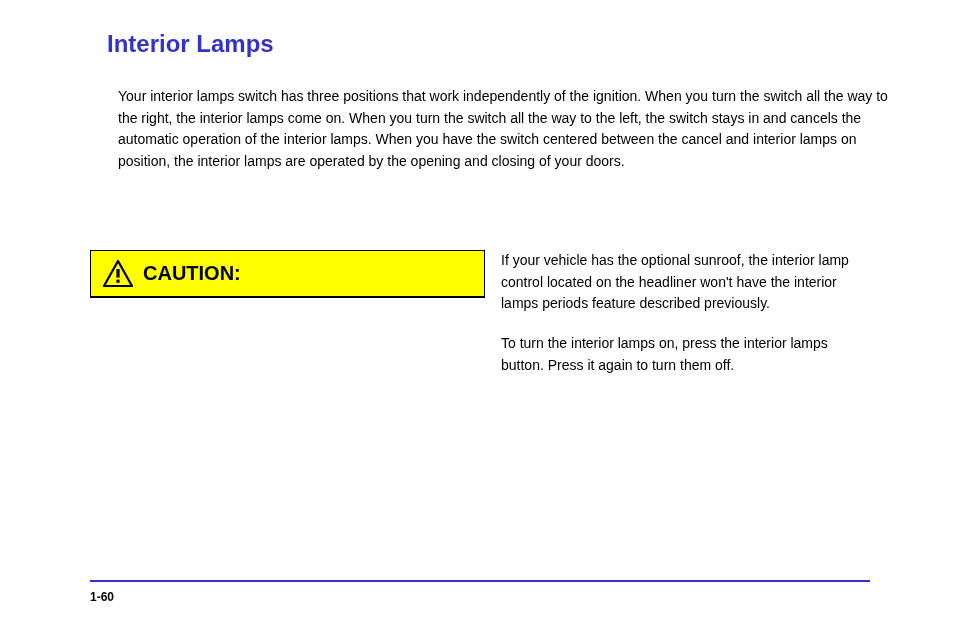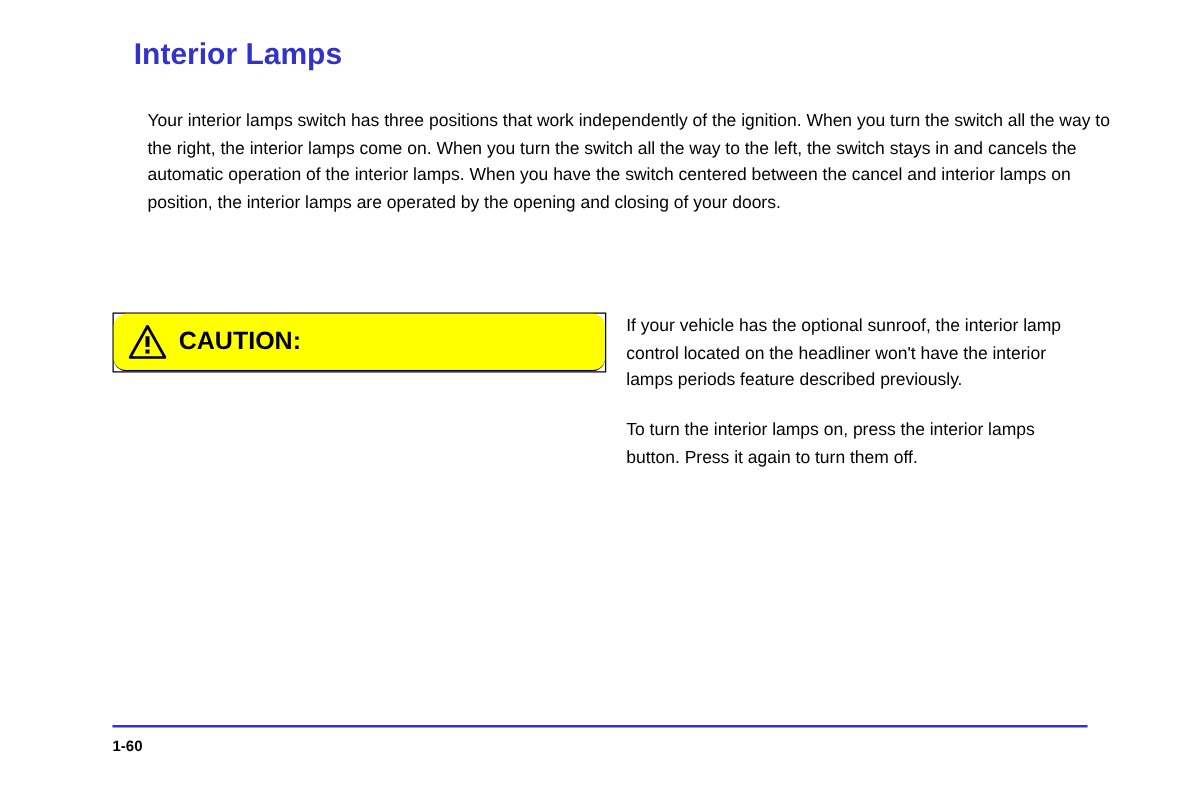--- a/index.html
+++ b/index.html
@@ -38,21 +38,20 @@
     background: #fff;
   }
   .caution-header {
     background: #ffff00;
     border-bottom: 1.5px solid #000;
     padding: 8px 12px;
     display: flex;
     align-items: center;
     gap: 10px;
     height: 46px;
-    border-radius: 10px;
   }
   .caution-label {
     font-size: 20px;
     font-weight: bold;
     color: #000;
   }
   .caution-body {
     padding: 14px 16px 22px 16px;
     font-size: 14px;
     color: #000;

